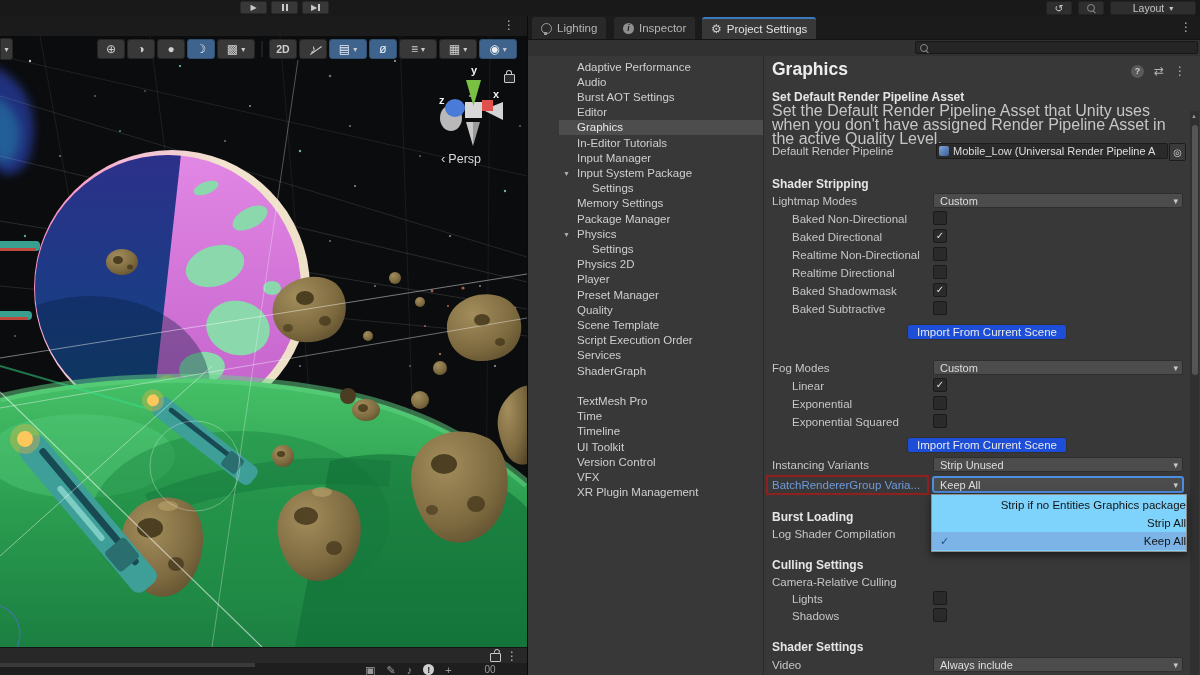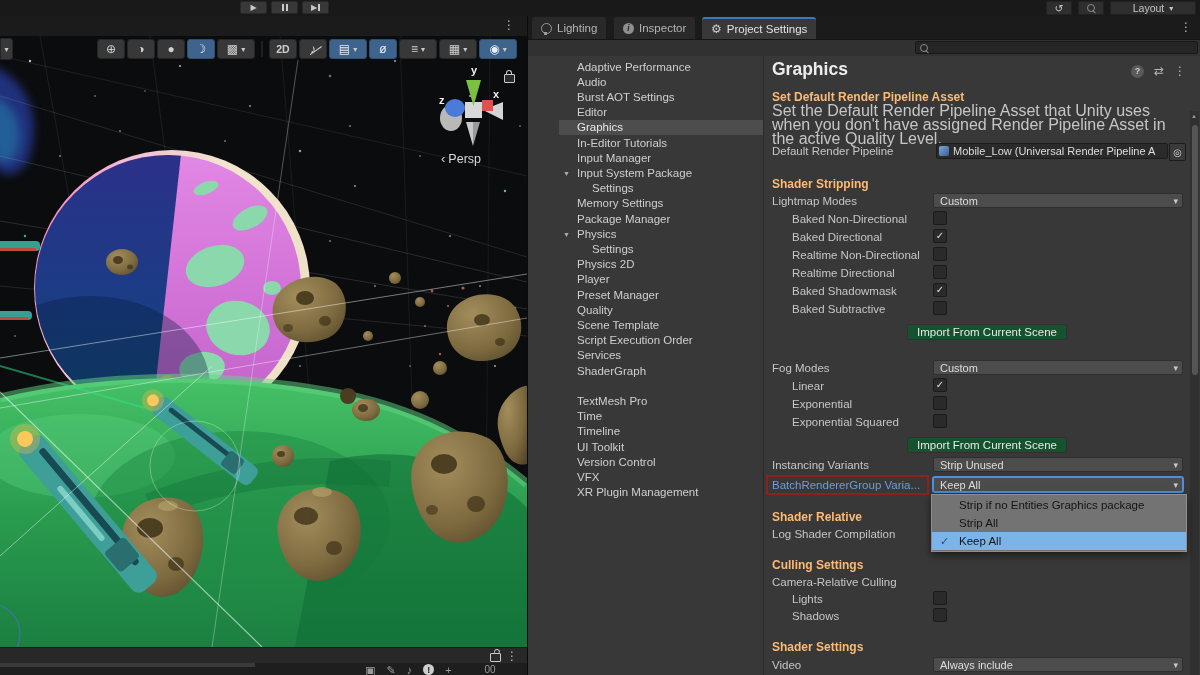--- a/index.html
+++ b/index.html
@@ -43,41 +43,41 @@
   .li.ind{padding-left:33px;}
   .fold{position:absolute;left:4px;top:0;font-size:7px;color:#acacac;}
   .listdiv{position:absolute;left:235px;top:40px;width:1px;height:619px;background:#2a2a2a;}
   
   .gpanel{position:absolute;left:236px;top:40px;width:436px;height:619px;background:#383838;overflow:visible;}
   .gtitle{position:absolute;left:8px;top:3px;font-size:17.5px;font-weight:bold;color:#ededed;}
   .titleicons{position:absolute;right:14px;top:8px;display:flex;gap:10px;align-items:center;color:#b5b5b5;}
   .helpcirc{width:13px;height:13px;border-radius:50%;background:#5a5a5a;color:#cfcfcf;font-size:9px;font-weight:bold;
       display:flex;align-items:center;justify-content:center;}
   .row{position:absolute;left:8px;height:16px;line-height:16px;font-size:11.5px;color:#c6c6c6;white-space:nowrap;}
-  .row.hdr{font-weight:bold;color:#fdba74;font-size:12px;}
+  .row.hdr{font-weight:bold;color:#e5e5e5;font-size:12px;}
   .row.sub{left:28px;}
   .desc{position:absolute;left:8px;top:48px;width:414px;font-size:16px;line-height:14px;color:#c6c6c6;}
   .objfield{position:absolute;left:172px;top:87px;width:232px;height:16px;background:#2a2a2a;border:1px solid #1c1c1c;
       border-radius:2px;display:flex;align-items:center;gap:4px;padding:0 2px;box-sizing:border-box;overflow:hidden;}
   .assetic{width:10px;height:10px;border-radius:2px;background:linear-gradient(135deg,#7ea7d8,#3b5f93);flex:0 0 auto;}
   .objtxt{color:#dedede;font-size:11px;white-space:nowrap;overflow:hidden;flex:1;}
   .picker{position:absolute;left:405px;top:87px;width:15px;height:16px;background:#3a3a3a;border:1px solid #1c1c1c;
       border-radius:0 2px 2px 0;color:#cfcfcf;font-size:10px;display:flex;align-items:center;justify-content:center;}
   .dd{position:absolute;left:169px;width:250px;height:15px;background:#4c4c4c;border:1px solid #2e2e2e;border-radius:2px;
       color:#dedede;font-size:11px;line-height:15px;padding:0 18px 0 6px;box-sizing:border-box;white-space:nowrap;overflow:hidden;}
   .dd .arr{position:absolute;right:4px;top:0;font-size:9px;color:#c9c9c9;}
   .dd.focus{box-shadow:0 0 0 1px #4c8ee0;border-color:#4c8ee0;}
   .cb{position:absolute;left:169px;width:12px;height:12px;background:#2a2a2a;border:1px solid #1a1a1a;border-radius:2px;
       color:#e0e0e0;font-size:10px;line-height:11px;text-align:center;font-weight:bold;}
-  .ibtn{position:absolute;left:143px;width:160px;height:16px;background:#14532d;border:1px solid #303030;border-radius:3px;
+  .ibtn{position:absolute;left:143px;width:160px;height:16px;background:#1d4ed8;border:1px solid #303030;border-radius:3px;
       color:#e8e8e8;font-size:11.5px;line-height:15px;text-align:center;box-sizing:border-box;}
   .redbox{position:absolute;left:2px;width:163px;height:20px;border:2px solid #8e2020;box-sizing:border-box;}
   .brglabel{color:#6f9bdc !important;}
-  .menu{position:absolute;left:167px;top:438px;width:254px;background:#737373;border:1px solid #8f8f8f;
-      box-shadow:0 3px 8px rgba(0,0,0,.55);z-index:30;padding:1px 0;}
+  .menu{position:absolute;left:167px;top:438px;width:254px;background:#7dd3fc;border:1px solid #8f8f8f;
+      box-shadow:0 3px 8px rgba(0,0,0,.55);z-index:30;padding:1px 0;text-align:right;}
   .mi{position:relative;height:18px;line-height:18px;padding-left:27px;font-size:11.5px;color:#141414;white-space:nowrap;}
   .mi.sel{background:#7cb4e8;}
   .mi .chk{position:absolute;left:8px;top:0;color:#20507e;font-size:11px;}
   .gscroll{position:absolute;right:1px;top:55px;width:9px;height:564px;background:#303030;}
   .gscroll .thumb{position:absolute;left:1.5px;top:14px;width:6px;height:250px;background:#555;border-radius:3px;}
   .gscroll .up{position:absolute;left:1px;top:2px;font-size:6px;color:#9a9a9a;}
   
   .scene-strip{position:absolute;left:0;top:0;width:527px;height:20px;background:#1b1b1b;}
   .scene-view{position:absolute;left:0;top:20px;width:527px;height:611px;background:#0b0c0e;overflow:hidden;}
   .overlaybar{position:absolute;left:97px;top:2px;height:22px;display:flex;gap:2px;align-items:center;z-index:20;}
@@ -552,21 +552,21 @@
 
       <div class="row" style="top:401px;">Instancing Variants</div>
       <div class="dd" style="top:401px;">
         <span>Strip Unused</span><span class="arr">▾</span></div>
 
       <div class="redbox" style="top:419px;"></div>
       <div class="row brglabel" style="top:421px;">BatchRendererGroup Varia...</div>
       <div class="dd focus" style="top:421px;">
         <span>Keep All</span><span class="arr">▾</span></div>
 
-      <div class="row hdr" style="top:453px;">Shader Relative</div>
+      <div class="row hdr" style="top:453px;">Burst Loading</div>
       <div class="row" style="top:470px;">Log Shader Compilation</div>
 
       <div class="row hdr" style="top:501px;">Culling Settings</div>
       <div class="row" style="top:518px;">Camera-Relative Culling</div>
       <div class="row sub" style="top:535px;">Lights</div>
       <div class="cb" style="top:535px;"></div>
       <div class="row sub" style="top:552px;">Shadows</div>
       <div class="cb" style="top:552px;"></div>
 
       <div class="row hdr" style="top:583px;">Shader Settings</div>

